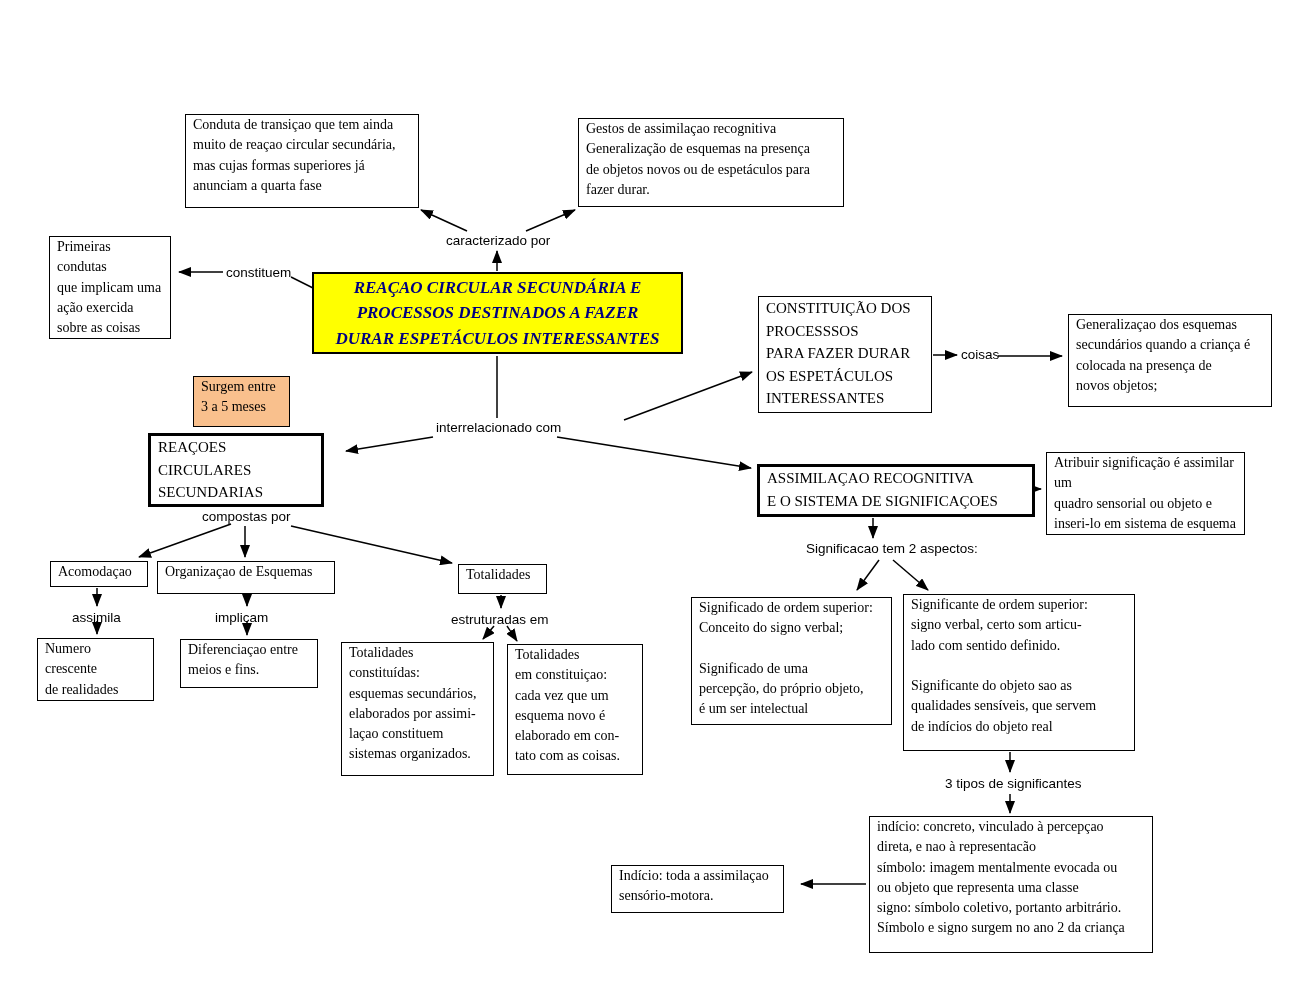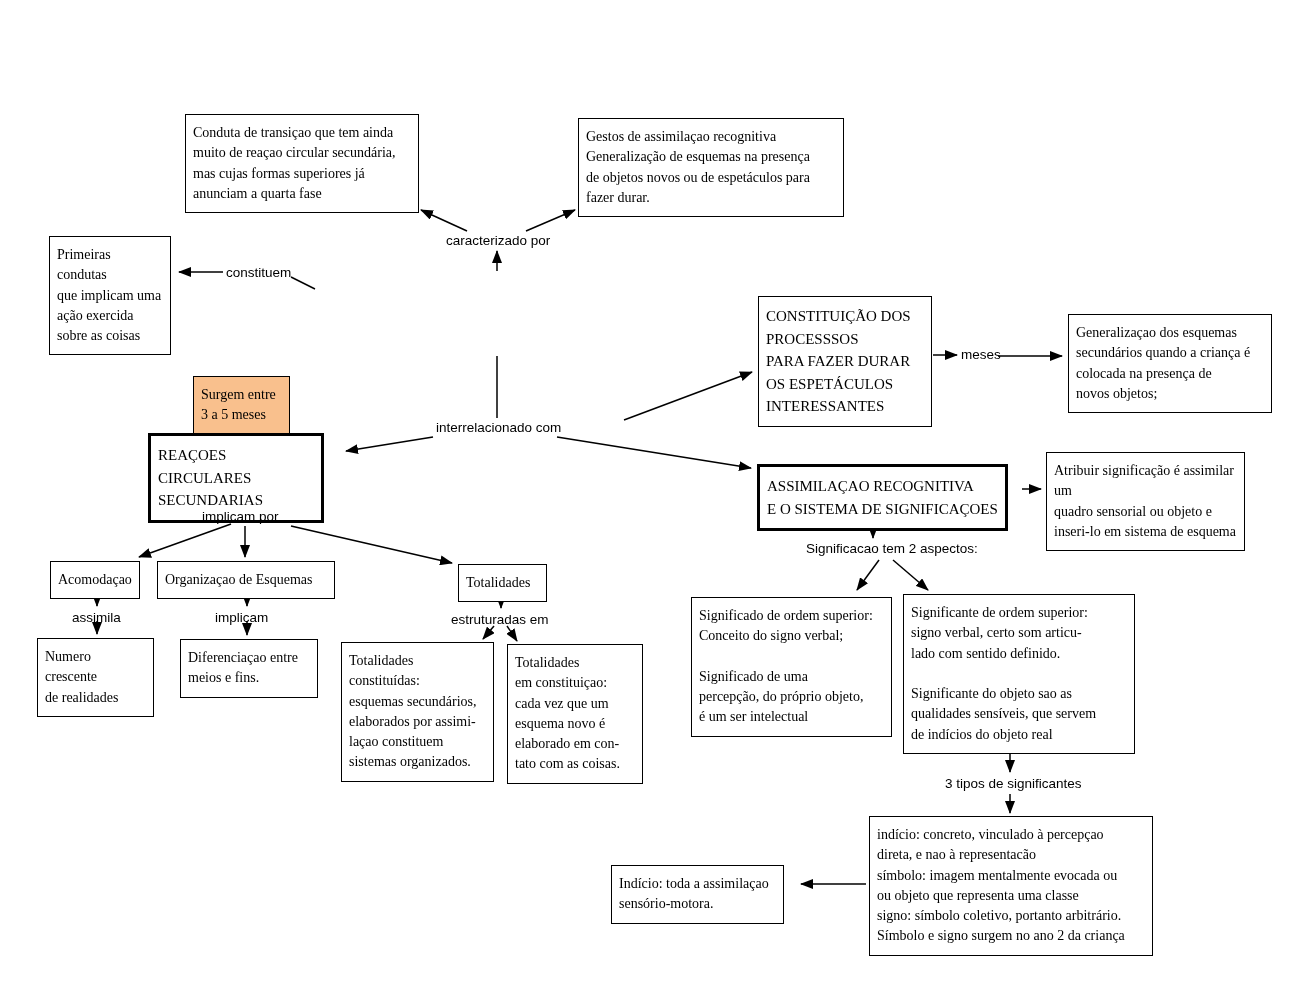--- a/index.html
+++ b/index.html
@@ -7,21 +7,21 @@
     position:relative; width:1315px; height:993px;
     background:var(--canvas_bg, #ffffff);
     font-family:"Liberation Serif", serif;
     color:#000;
   }
   svg.edges { position:absolute; left:0; top:0; width:1315px; height:993px; }
   .box {
     position:absolute; box-sizing:border-box;
     border:1px solid var(--line, #000);
     background:#fff;
-    padding:8px 7px;
+    padding:0 7px;
     font-size:14px; line-height:1.45;
     white-space:pre-line;
     z-index:2;
   }
   .box.caps { font-size:15px; line-height:1.5; }
   .box.thick { border-width:3px; }
   .box.central {
     border-width:2px;
     background:var(--highlight_bg, #ffff00);
     color:var(--highlight_text, #000080);
@@ -89,46 +89,49 @@
   <div class="box" style="left:578px;top:118px;width:266px;min-height:89px">Gestos de assimilaçao recognitiva
 Generalização de esquemas na presença
 de objetos novos ou de espetáculos para
 fazer durar.</div>
 
   <div class="box" style="left:49px;top:236px;width:122px;min-height:84px">Primeiras condutas
 que implicam uma
 ação exercida
 sobre as coisas</div>
 
+  <div class="box central" style="left:312px;top:272px;width:371px;height:82px">REAÇAO CIRCULAR SECUNDÁRIA E
+PROCESSOS DESTINADOS A FAZER
+DURAR ESPETÁCULOS INTERESSANTES</div>
 
   <div class="box note" style="left:193px;top:340px;width:97px;min-height:51px">Surgem entre
 3 a 5 meses</div>
 
   <div class="box" style="left:1068px;top:314px;width:204px;min-height:93px">Generalizaçao dos esquemas
 secundários quando a criança é
 colocada na presença de
 novos objetos;</div>
 
   <div class="box caps" style="left:758px;top:296px;width:174px;min-height:117px">CONSTITUIÇÃO DOS
 PROCESSSOS
 PARA FAZER DURAR
 OS ESPETÁCULOS
 INTERESSANTES</div>
 
   <div class="box caps thick" style="left:148px;top:433px;width:176px;min-height:51px">REAÇOES CIRCULARES
 SECUNDARIAS</div>
 
-  <div class="box caps thick" style="left:757px;top:464px;width:251px;min-height:53px">ASSIMILAÇAO RECOGNITIVA
+  <div class="box caps thick" style="left:757px;top:464px;width:278px;min-height:53px">ASSIMILAÇAO RECOGNITIVA
 E O SISTEMA DE SIGNIFICAÇOES</div>
 
   <div class="box" style="left:1046px;top:452px;width:199px;min-height:81px">Atribuir significação é assimilar um
 quadro sensorial ou objeto e
 inseri-lo em sistema de esquema</div>
 
-  <div class="box" style="left:50px;top:561px;width:90px;min-height:26px">Acomodaçao</div>
+  <div class="box" style="left:50px;top:561px;width:98px;min-height:26px">Acomodaçao</div>
 
   <div class="box" style="left:157px;top:561px;width:178px;min-height:33px">Organizaçao de Esquemas</div>
 
   <div class="box" style="left:458px;top:564px;width:89px;min-height:30px">Totalidades</div>
 
   <div class="box" style="left:37px;top:638px;width:117px;min-height:50px">Numero crescente
 de realidades</div>
 
   <div class="box" style="left:180px;top:639px;width:138px;min-height:49px">Diferenciaçao entre
 meios e fins.</div>
@@ -169,25 +172,25 @@
 signo: símbolo coletivo, portanto arbitrário.
 Símbolo e signo surgem no ano 2 da criança</div>
 
   <div class="box" style="left:611px;top:865px;width:173px;min-height:48px">Indício: toda a assimilaçao
 sensório-motora.</div>
 
   <div class="label" style="left:446px;top:233px">caracterizado por</div>
 
   <div class="label" style="left:226px;top:265px">constituem</div>
 
-  <div class="label" style="left:961px;top:347px">meses</div>
+  <div class="label" style="left:961px;top:347px">coisas</div>
 
   <div class="label" style="left:436px;top:420px">interrelacionado com</div>
 
-  <div class="label" style="left:202px;top:509px">implicam por</div>
+  <div class="label" style="left:202px;top:509px">compostas por</div>
 
   <div class="label" style="left:72px;top:610px">assimila</div>
 
   <div class="label" style="left:215px;top:610px">implicam</div>
 
   <div class="label" style="left:451px;top:612px">estruturadas em</div>
 
   <div class="label" style="left:806px;top:541px">Significacao tem 2 aspectos:</div>
 
   <div class="label" style="left:945px;top:776px">3 tipos de significantes</div>

